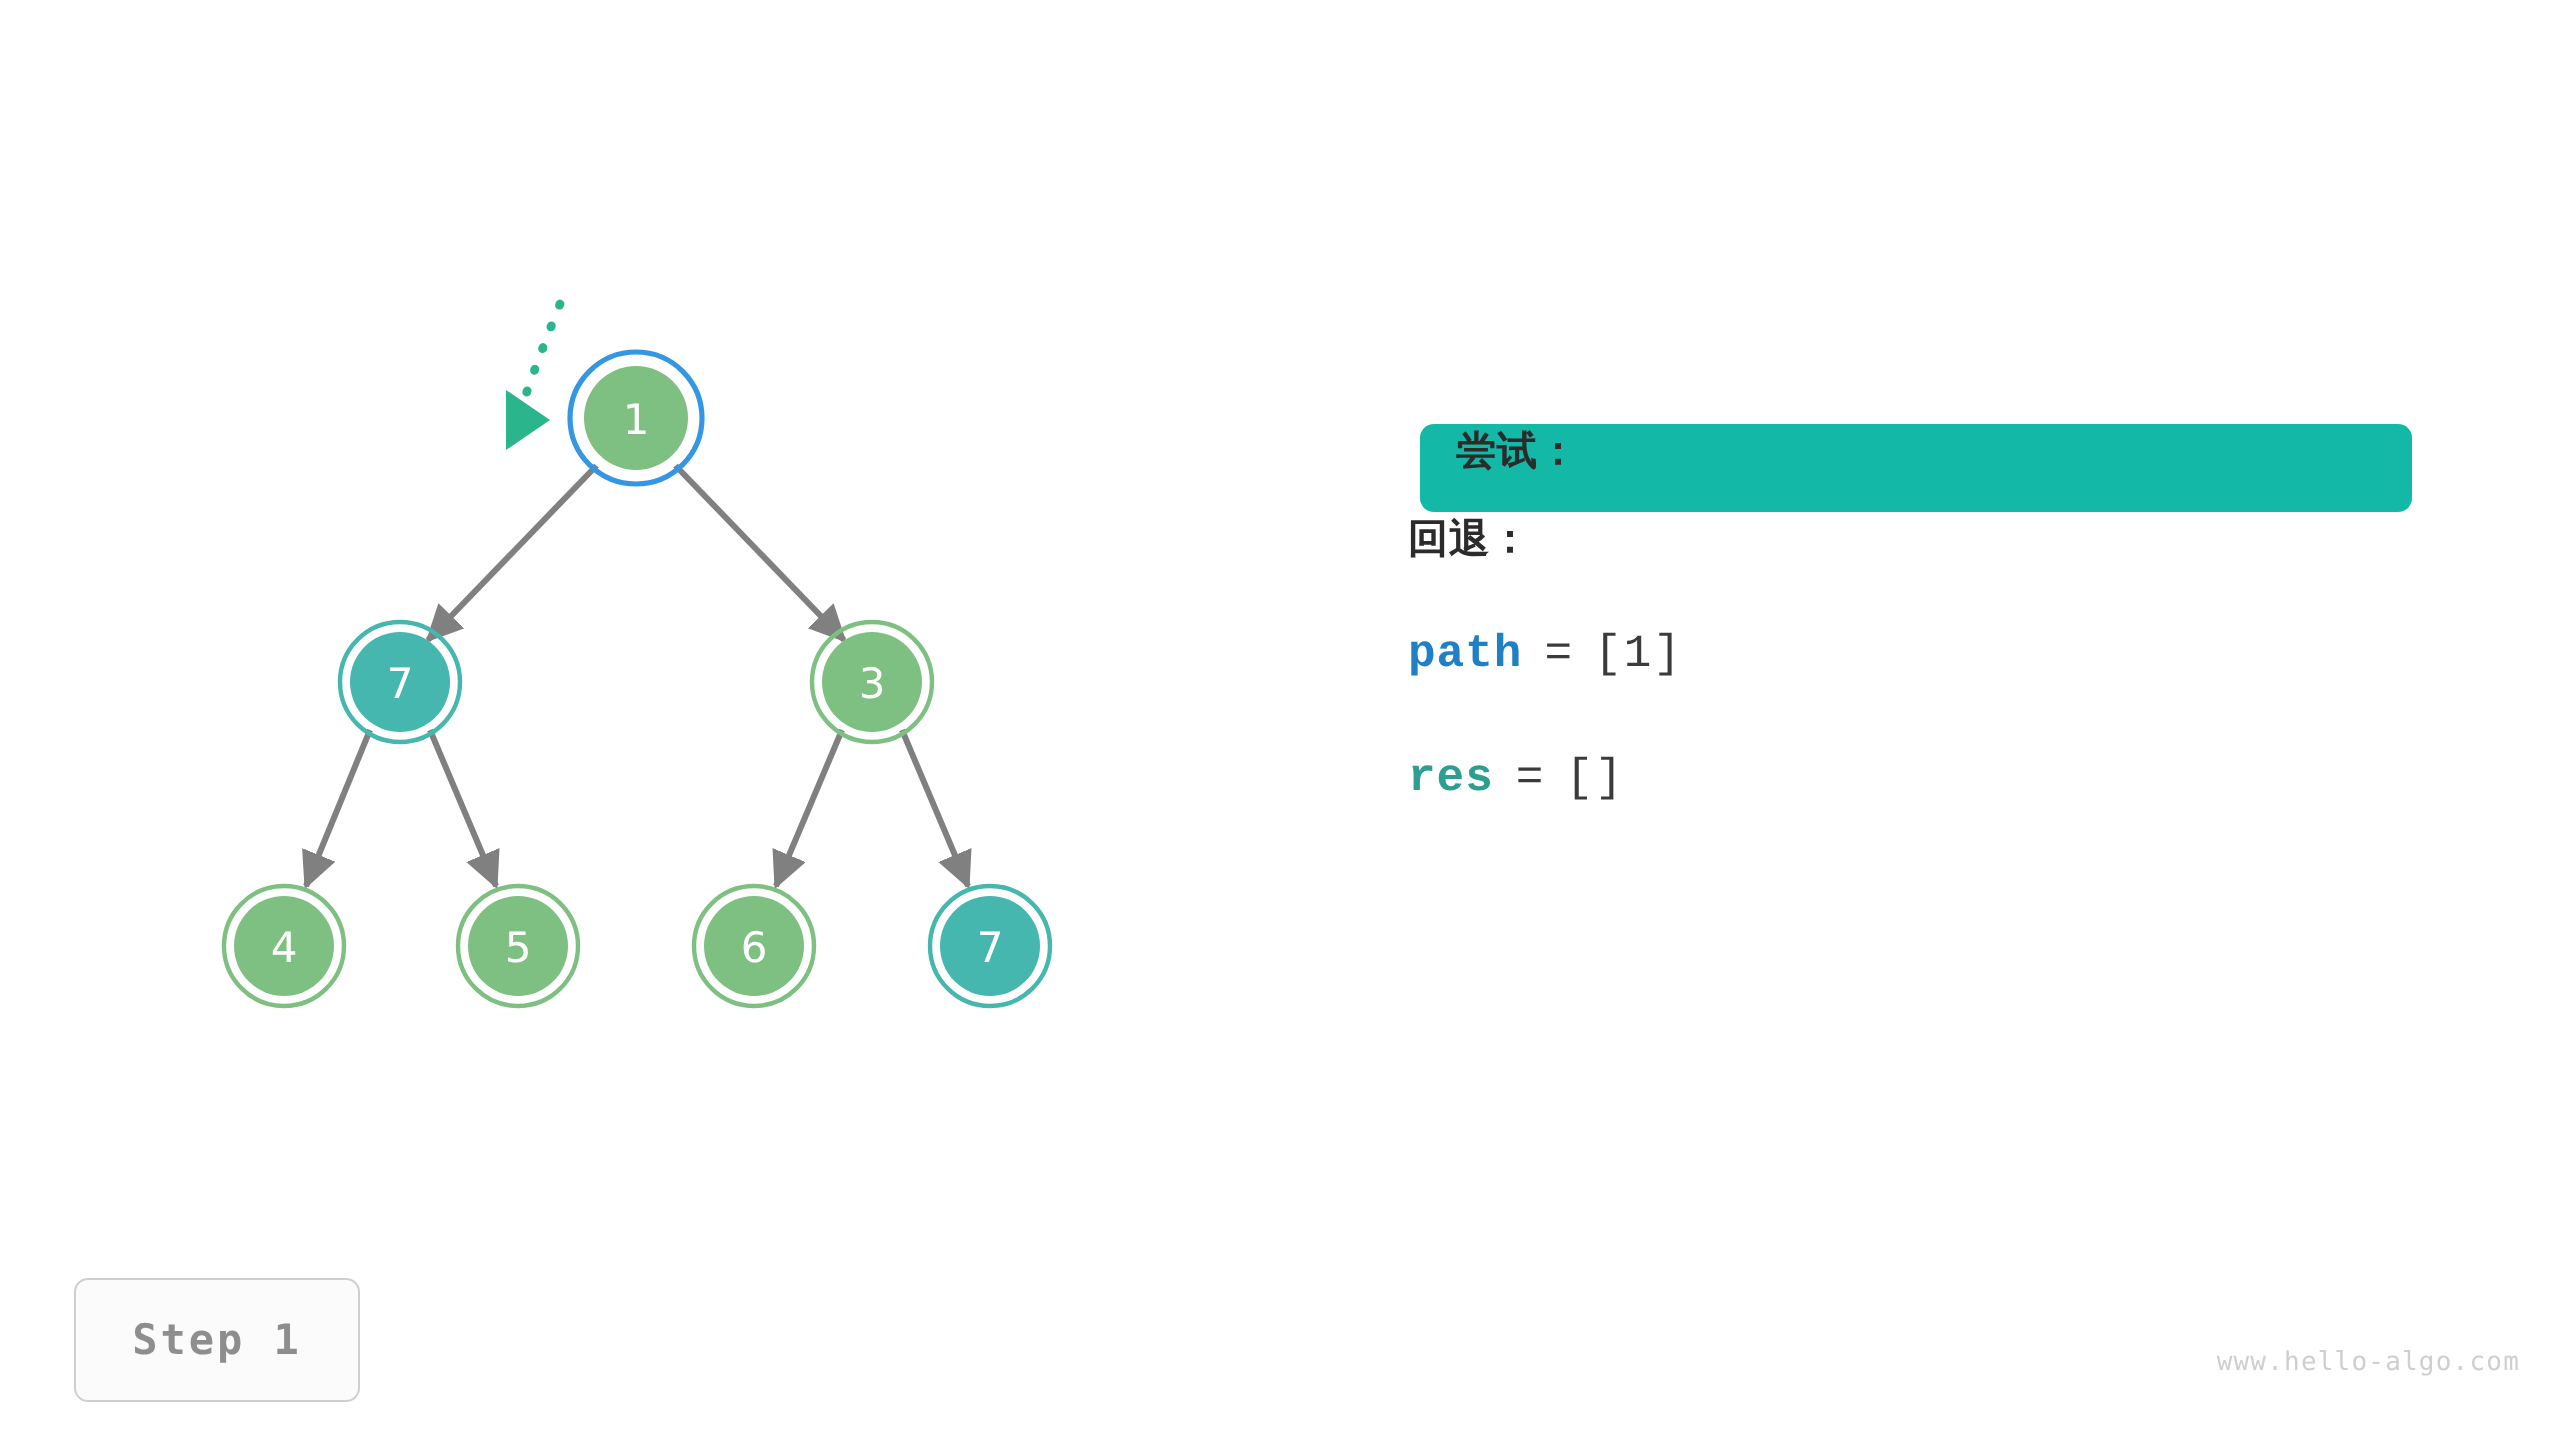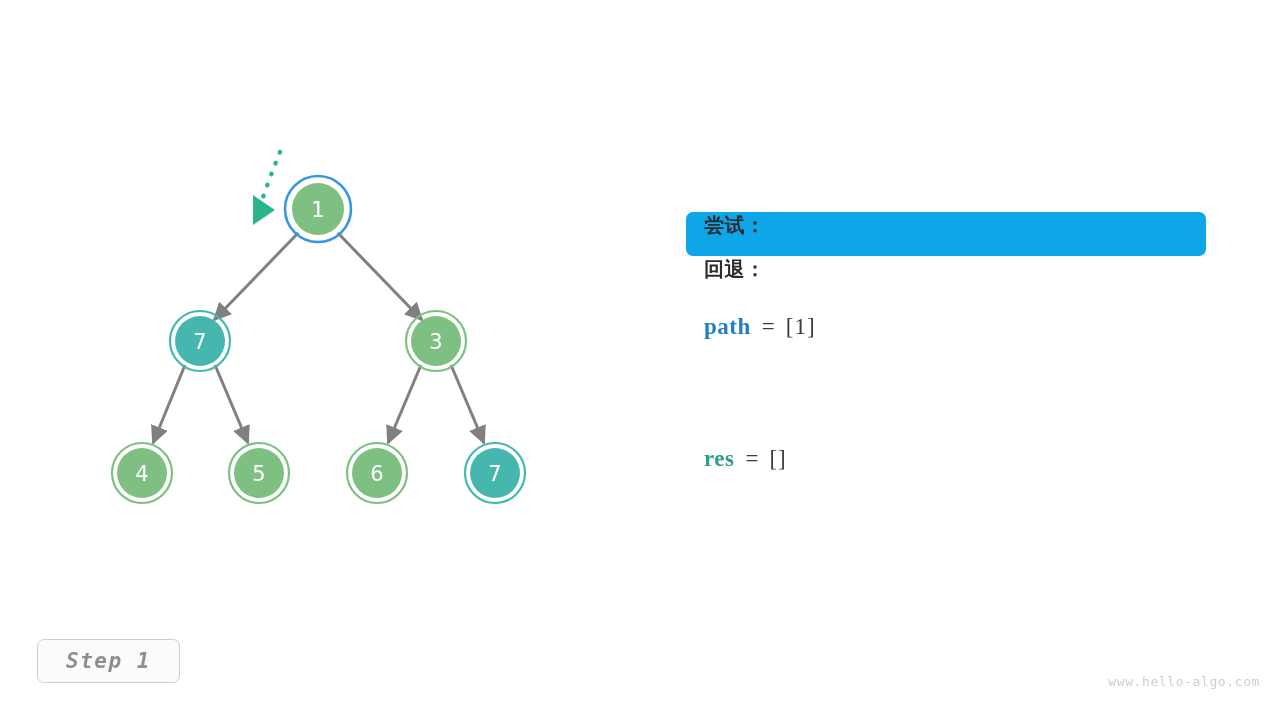--- a/index.html
+++ b/index.html
@@ -52,47 +52,48 @@
   .info-row {
     display: flex;
     align-items: baseline;
     height: 44px;
     padding: 0 18px;
     box-sizing: border-box;
     border-radius: 7px;
     white-space: nowrap;
   }
   .info-row.highlight {
-    background: #0ea5e9;
+    background: #14b8a6;
+    margin-left: 24px;
   }
   .info-key {
     font-family: "DejaVu Sans", "Liberation Sans", sans-serif;
     font-size: 20px;
     font-weight: bold;
     color: #2b2b2b;
     letter-spacing: 0.5px;
   }
   .info-val {
     font-family: "DejaVu Sans", "Liberation Sans", sans-serif;
     font-size: 20px;
     color: #3b3b3b;
     letter-spacing: 0.5px;
     margin-left: 4px;
   }
 
   .var-row {
     display: flex;
     align-items: baseline;
     padding: 0 18px;
-    font-family: Liberation Serif, serif;
+    font-family: Liberation Mono, monospace;
     font-size: 23px;
     white-space: pre;
   }
   #var-path-row { margin-top: 14px; }
-  #var-res-row  { margin-top: 106px; }
+  #var-res-row  { margin-top: 36px; }
   .var-name {
     font-weight: bold;
     letter-spacing: 0.5px;
   }
   .var-name.path-color { color: #1f80c6; }
   .var-name.res-color  { color: #2e9e90; }
   .var-eq {
     color: #3b3b3b;
     margin: 0 11px;
   }
@@ -100,29 +101,28 @@
     color: #3b3b3b;
     letter-spacing: 1px;
   }
 
   
   #step-badge {
     position: absolute;
     left: 37px;
     top: 639px;
     width: 143px;
-    height: 44px;
+    height: 62px;
     box-sizing: border-box;
     border: 1px solid #cfcfcf;
     border-radius: 7px;
     background: #fbfbfb;
     display: flex;
     align-items: center;
     justify-content: center;
-    font-style: italic;
   }
   #step-badge-label {
     font-family: "DejaVu Sans Mono", "Liberation Mono", monospace;
     font-size: 21px;
     font-weight: bold;
     color: #8e8e8e;
     letter-spacing: 1.5px;
   }
 
   

